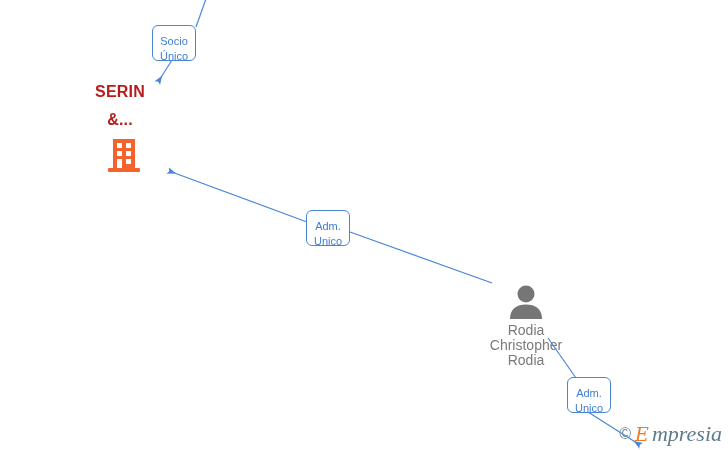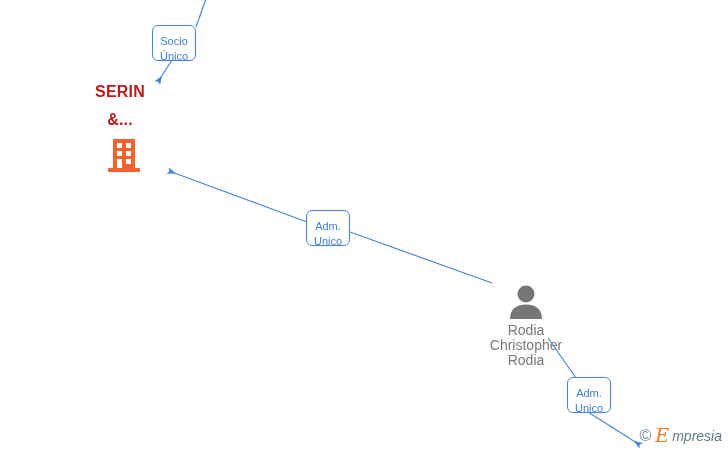--- a/index.html
+++ b/index.html
@@ -91,23 +91,23 @@
   }
   #watermark .wm-e {
     font-family: "DejaVu Serif", serif;
     font-style: italic;
     font-size: 19px;
     color: #ef7c23;
     line-height: 1;
     margin-right: -1px;
   }
   #watermark .wm-rest {
-    font-family: Liberation Sans, sans-serif;
+    font-family: Liberation Serif, serif;
     font-style: italic;
-    font-size: 14px;
+    font-size: 22px;
     color: #5d7b8c;
     line-height: 1;
   }
 </style>
 </head>
 <body>
 
 <div id="canvas">
 
   <svg id="edges" viewBox="0 0 728 450">

